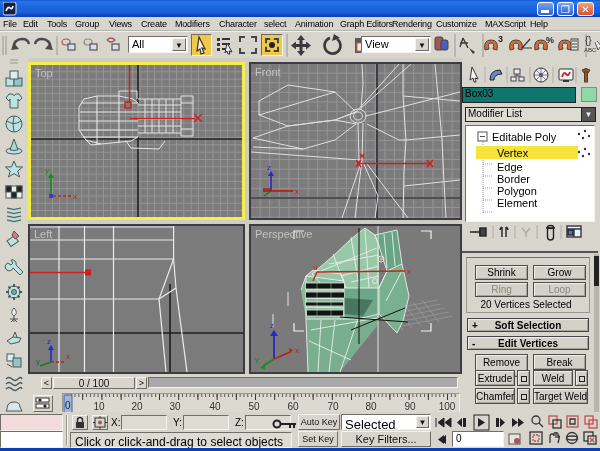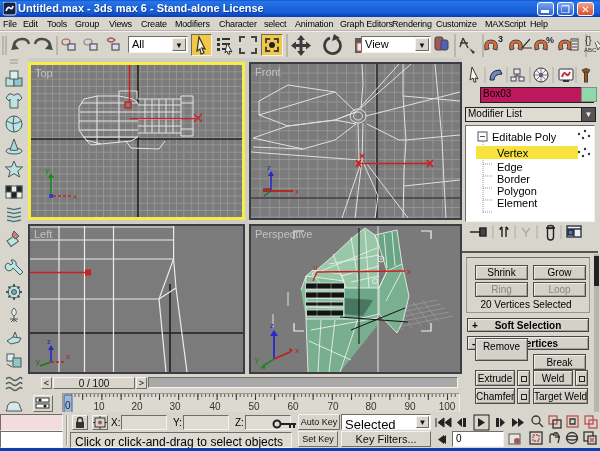--- a/index.html
+++ b/index.html
@@ -38,21 +38,20 @@
 #status { left:0; top:412px; width:600px; height:36px; background:#d8d5cc; }
 #botborder { left:0; top:448px; width:600px; height:3px; background:#0c3fb4; }
 </style></head>
 <body>
 
 <div class="abs" id="title">
   <svg class="abs" style="left:3px;top:2px" width="14" height="14">
       <rect x="0" y="0" width="13" height="13" rx="2" fill="#10214c" stroke="#dfe6f2" stroke-width="1"></rect>
       <path d="M3 9 Q5 4 7 6 Q9 8 10 4" stroke="#fff" stroke-width="1.6" fill="none"></path>
     </svg>
-  <div class="txt">Untitled.max - 3ds max 6 - Stand-alone License</div>
   <div class="wbtn" style="left:537px;background:linear-gradient(180deg,#7ba4ef,#2a63d8)">
       <div style="position:absolute;left:3px;bottom:2px;width:8px;height:3px;background:#fff"></div>
     </div>
   <div class="wbtn" style="left:557px;background:linear-gradient(180deg,#7ba4ef,#2a63d8)">❐</div>
   <div class="wbtn" style="left:577px;background:linear-gradient(180deg,#f2a28a,#d8502a)">✕</div>
 </div>
 
 <div class="abs" id="menu">
   <span style="left:3px">File</span>
     <span style="left:23px">Edit</span>
@@ -481,21 +480,21 @@
         <rect x="97" y="5" width="14" height="11" rx="1" fill="#f8f8f8" stroke="#334"></rect>
         <path d="M100 13 Q102 7 104 10 Q106 13 108 8" stroke="#c03030" stroke-width="2" fill="none"></path>
         <rect x="101" y="16" width="6" height="2" fill="#334"></rect>
       </g>
     <g>
         <path d="M120 6 q4 -3 8 0 l-2 3 q-2 -2 -4 0 z" fill="#a05028" stroke="#442"></path>
         <rect x="122.5" y="8" width="3" height="10" fill="#a05028" stroke="#442"></rect>
       </g>
   </svg>
 
-  <div style="position:absolute;left:18px;top:29px;width:114px;height:16px;background:#be185d;border:1px solid #222">
+  <div style="position:absolute;left:0;top:29px;width:114px;height:16px;background:#0f766e;border:1px solid #222">
       <span style="position:absolute;left:2px;top:0px">Box03</span>
     </div>
   <div style="position:absolute;left:119px;top:29px;width:16px;height:15px;background:#8fd8a8;border:1px solid #888"></div>
 
   <div style="position:absolute;left:3px;top:49px;width:131px;height:15px;background:#dedbd2;border:1px solid #222">
     <span style="position:absolute;left:2px;top:0px">Modifier List</span>
     <div style="position:absolute;right:0px;top:0px;width:14px;height:13px;background:#555;border-left:1px solid #222;text-align:center;font-size:8px;line-height:13px;color:#eee">▼</div>
   </div>
 
   <div style="position:absolute;left:3px;top:67px;width:130px;height:97px;background:#fff;border:1px solid;border-color:#716e66 #f5f3ef #f5f3ef #716e66">
@@ -547,21 +546,21 @@
 
     <div style="position:absolute;left:2px;top:3px;width:124px;height:56px;border:1px solid #9a978e;border-top:1px solid #716e66"></div>
     <div class="btn2" style="position:absolute;left:11px;top:11px;width:53px;height:15px;line-height:14px">Shrink</div>
     <div class="btn2" style="position:absolute;left:69px;top:11px;width:53px;height:15px;line-height:14px">Grow</div>
     <div class="btn2 gray" style="position:absolute;left:11px;top:28px;width:53px;height:15px;line-height:14px;color:#8a887f">Ring</div>
     <div class="btn2 gray" style="position:absolute;left:69px;top:28px;width:53px;height:15px;line-height:14px;color:#8a887f">Loop</div>
     <div style="position:absolute;left:0;top:45px;width:124px;text-align:center">20 Vertices Selected</div>
 
     <div class="btn2" style="position:absolute;left:3px;top:64px;width:122px;height:14px;line-height:13px;font-weight:bold;border:1px solid #444">Soft Selection<span style="position:absolute;left:4px;top:0">+</span></div>
     <div class="btn2" style="position:absolute;left:3px;top:82px;width:122px;height:14px;line-height:13px;font-weight:bold;border:1px solid #444">Edit Vertices<span style="position:absolute;left:4px;top:0">-</span></div>
-    <div class="btn2" style="position:absolute;left:11px;top:84px;width:53px;height:23px;line-height:15px">Remove</div>
+    <div class="btn2" style="position:absolute;left:11px;top:100px;width:53px;height:23px;line-height:15px">Remove</div>
     <div class="btn2" style="position:absolute;left:69px;top:100px;width:53px;height:16px;line-height:15px">Break</div>
     <div class="btn2" style="position:absolute;left:11px;top:116px;width:40px;height:16px;line-height:15px">Extrude</div>
     <div class="btn2" style="position:absolute;left:53px;top:116px;width:13px;height:16px">
         <div style="position:absolute;left:3px;top:5px;width:6px;height:6px;border:1px solid #222"></div>
       </div>
     <div class="btn2" style="position:absolute;left:69px;top:116px;width:40px;height:16px;line-height:15px">Weld</div>
     <div class="btn2" style="position:absolute;left:111px;top:116px;width:13px;height:16px">
         <div style="position:absolute;left:3px;top:5px;width:6px;height:6px;border:1px solid #222"></div>
       </div>
     <div class="btn2" style="position:absolute;left:11px;top:134px;width:40px;height:16px;line-height:15px">Chamfer</div>

